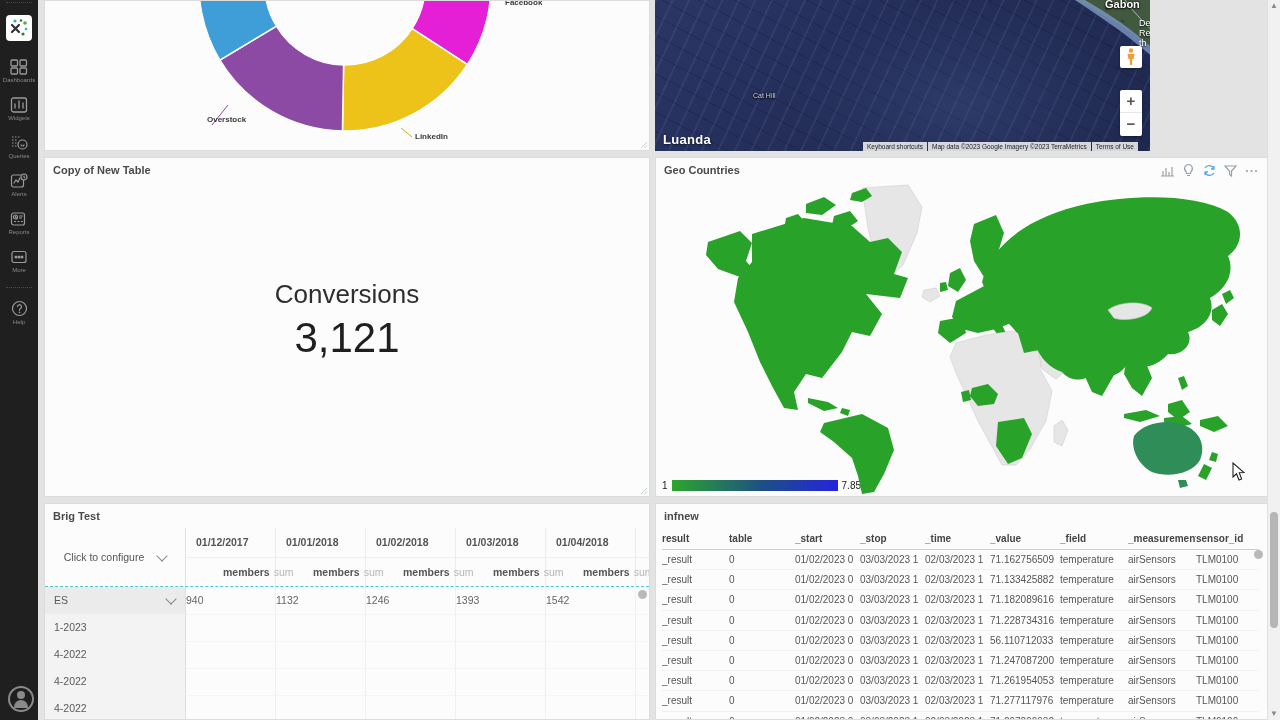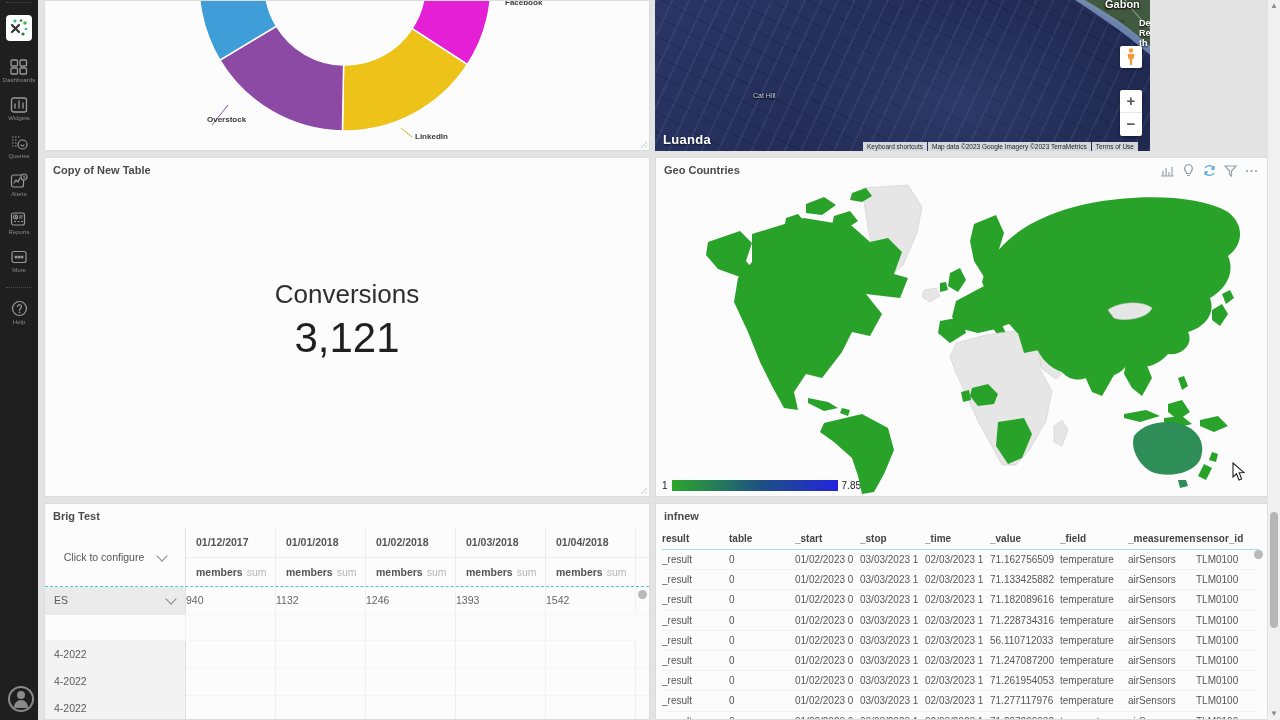--- a/index.html
+++ b/index.html
@@ -28,21 +28,21 @@
     radial-gradient(ellipse 260px 160px at 62% 70%, rgba(80,100,160,.25), transparent 65%),
     repeating-linear-gradient(115deg, rgba(140,160,210,.10) 0 2px, transparent 2px 15px),
     repeating-linear-gradient(28deg, rgba(0,0,25,.18) 0 1px, transparent 1px 17px),
     linear-gradient(135deg,#2b3666,#232d57 45%,#1f2950);}
   .map-label{position:absolute;color:#fff;font-weight:700;text-shadow:0 0 2px #000,0 1px 2px #000;z-index:4;}
   .map-btn{position:absolute;background:#fff;border-radius:2px;box-shadow:0 1px 3px rgba(0,0,0,.4);z-index:5;}
   .zoom-btn{width:22px;text-align:center;font-size:15px;font-weight:700;color:#555;line-height:22px;cursor:pointer;}
   .map-attrib{position:absolute;right:12px;bottom:0;display:flex;font-size:6.5px;color:#222;z-index:5;}
   .map-attrib span{background:rgba(245,245,245,.85);padding:1px 4px;margin-left:1px;white-space:nowrap;}
   .google-logo{position:absolute;left:8px;bottom:4px;color:#fff;font-size:13px;font-weight:700;letter-spacing:.3px;text-shadow:0 1px 2px rgba(0,0,0,.6);z-index:5;}
-  .edge-clip{position:absolute;right:0;top:18px;width:11px;overflow:hidden;color:#fff;font-size:9px;font-weight:700;text-shadow:0 1px 2px #000;line-height:10px;z-index:4;}
+  .edge-clip{position:absolute;right:0;top:18px;width:11px;overflow:hidden;color:#fff;font-size:9px;font-weight:400;text-shadow:0 1px 2px #000;line-height:10px;z-index:4;}
   
   #panel-conv{left:44px;top:157px;width:606px;height:340px;}
   .conv-wrap{position:absolute;inset:0;display:flex;flex-direction:column;align-items:center;justify-content:center;margin-top:-14px;}
   .conv-label{font-size:26px;color:#2e2e2e;}
   .conv-value{font-size:42px;color:#1f1f1f;margin-top:4px;}
   
   #panel-geo{left:655px;top:157px;width:613px;height:340px;}
   .geo-tools{position:absolute;right:8px;top:5px;display:flex;gap:6px;z-index:6;}
   .geo-tools .tool{width:15px;height:15px;cursor:pointer;}
   #geo-map{position:absolute;left:0;top:22px;width:613px;height:316px;z-index:2;pointer-events:none;}
@@ -51,21 +51,21 @@
   .geo-legend .bar{width:166px;height:11px;margin:0 4px;background:linear-gradient(to right,var(--leg-a),#1d4f86 55%,var(--leg-b));}
   .geo-legend span{font-size:10px;color:#222;}
   .cursor{position:absolute;z-index:7;}
   
   #panel-brig{left:44px;top:503px;width:606px;height:217px;}
   .brig-table{position:absolute;left:0;top:24px;right:0;font-size:10.5px;color:#555;}
   .brig-hrow{display:grid;grid-template-columns:141px 90px 90px 90px 90px 90px 1fr;}
   .cfg-cell{grid-row:1/3;display:flex;align-items:center;justify-content:center;gap:14px;border-right:1px solid #e2e2e2;color:#555;cursor:pointer;}
   .date-cell{height:29px;line-height:29px;padding-left:10px;font-weight:700;color:#555;border-right:1px solid #ececec;border-bottom:1px solid #efefef;}
   .meas-cell{height:28px;line-height:28px;padding-left:10px;border-right:1px solid #ececec;}
-  .meas-cell b{font-weight:700;color:#555;} .meas-cell i{font-style:normal;color:#b5b5b5;margin-left:4px;}
+  .meas-cell b{font-weight:700;color:#555;margin-left:27px;} .meas-cell i{font-style:normal;color:#b5b5b5;margin-left:4px;}
   .brig-drop{border-top:1px dashed #49c7d2;}
   .brig-row{display:grid;grid-template-columns:141px 90px 90px 90px 90px 90px 1fr;height:27px;line-height:27px;}
   .brig-row .rl{background:#f3f3f3;padding-left:9px;border-right:1px solid #e0e0e0;border-bottom:1px solid #e7e7e7;color:#5a5a5a;display:flex;align-items:center;justify-content:space-between;padding-right:10px;}
   .brig-row.first .rl{background:#ebebeb;cursor:pointer;}
   .brig-row .vc{border-right:1px solid #f0f0f0;border-bottom:1px solid #f5f5f5;color:#666;}
   .chev{width:7px;height:7px;border-right:1.5px solid #888;border-bottom:1.5px solid #888;transform:rotate(45deg);display:inline-block;margin-top:-3px;}
   .scroll-dot{position:absolute;width:9px;height:9px;border-radius:50%;background:#b9b9b9;z-index:6;}
   
   #panel-infnew{left:655px;top:503px;width:613px;height:217px;}
   .inf-grid{display:grid;grid-template-columns:67px 66px 65px 65px 65px 70px 68px 68px 1fr;}
@@ -348,20 +348,23 @@
               <span class="chev"></span>
             </div>
             <div class="vc">940</div>
             <div class="vc">1132</div>
             <div class="vc">1246</div>
             <div class="vc">1393</div>
             <div class="vc">1542</div>
             <div class="vc" style="border-right: none;"></div>
           </div>
           <div class="brig-row">
+            <div class="rl">
+              <span>1-2023</span>
+            </div>
             <div class="vc"></div>
             <div class="vc"></div>
             <div class="vc"></div>
             <div class="vc"></div>
             <div class="vc"></div>
             <div class="vc" style="border-right: none;"></div>
           </div>
           <div class="brig-row">
             <div class="rl">
               <span>4-2022</span>

